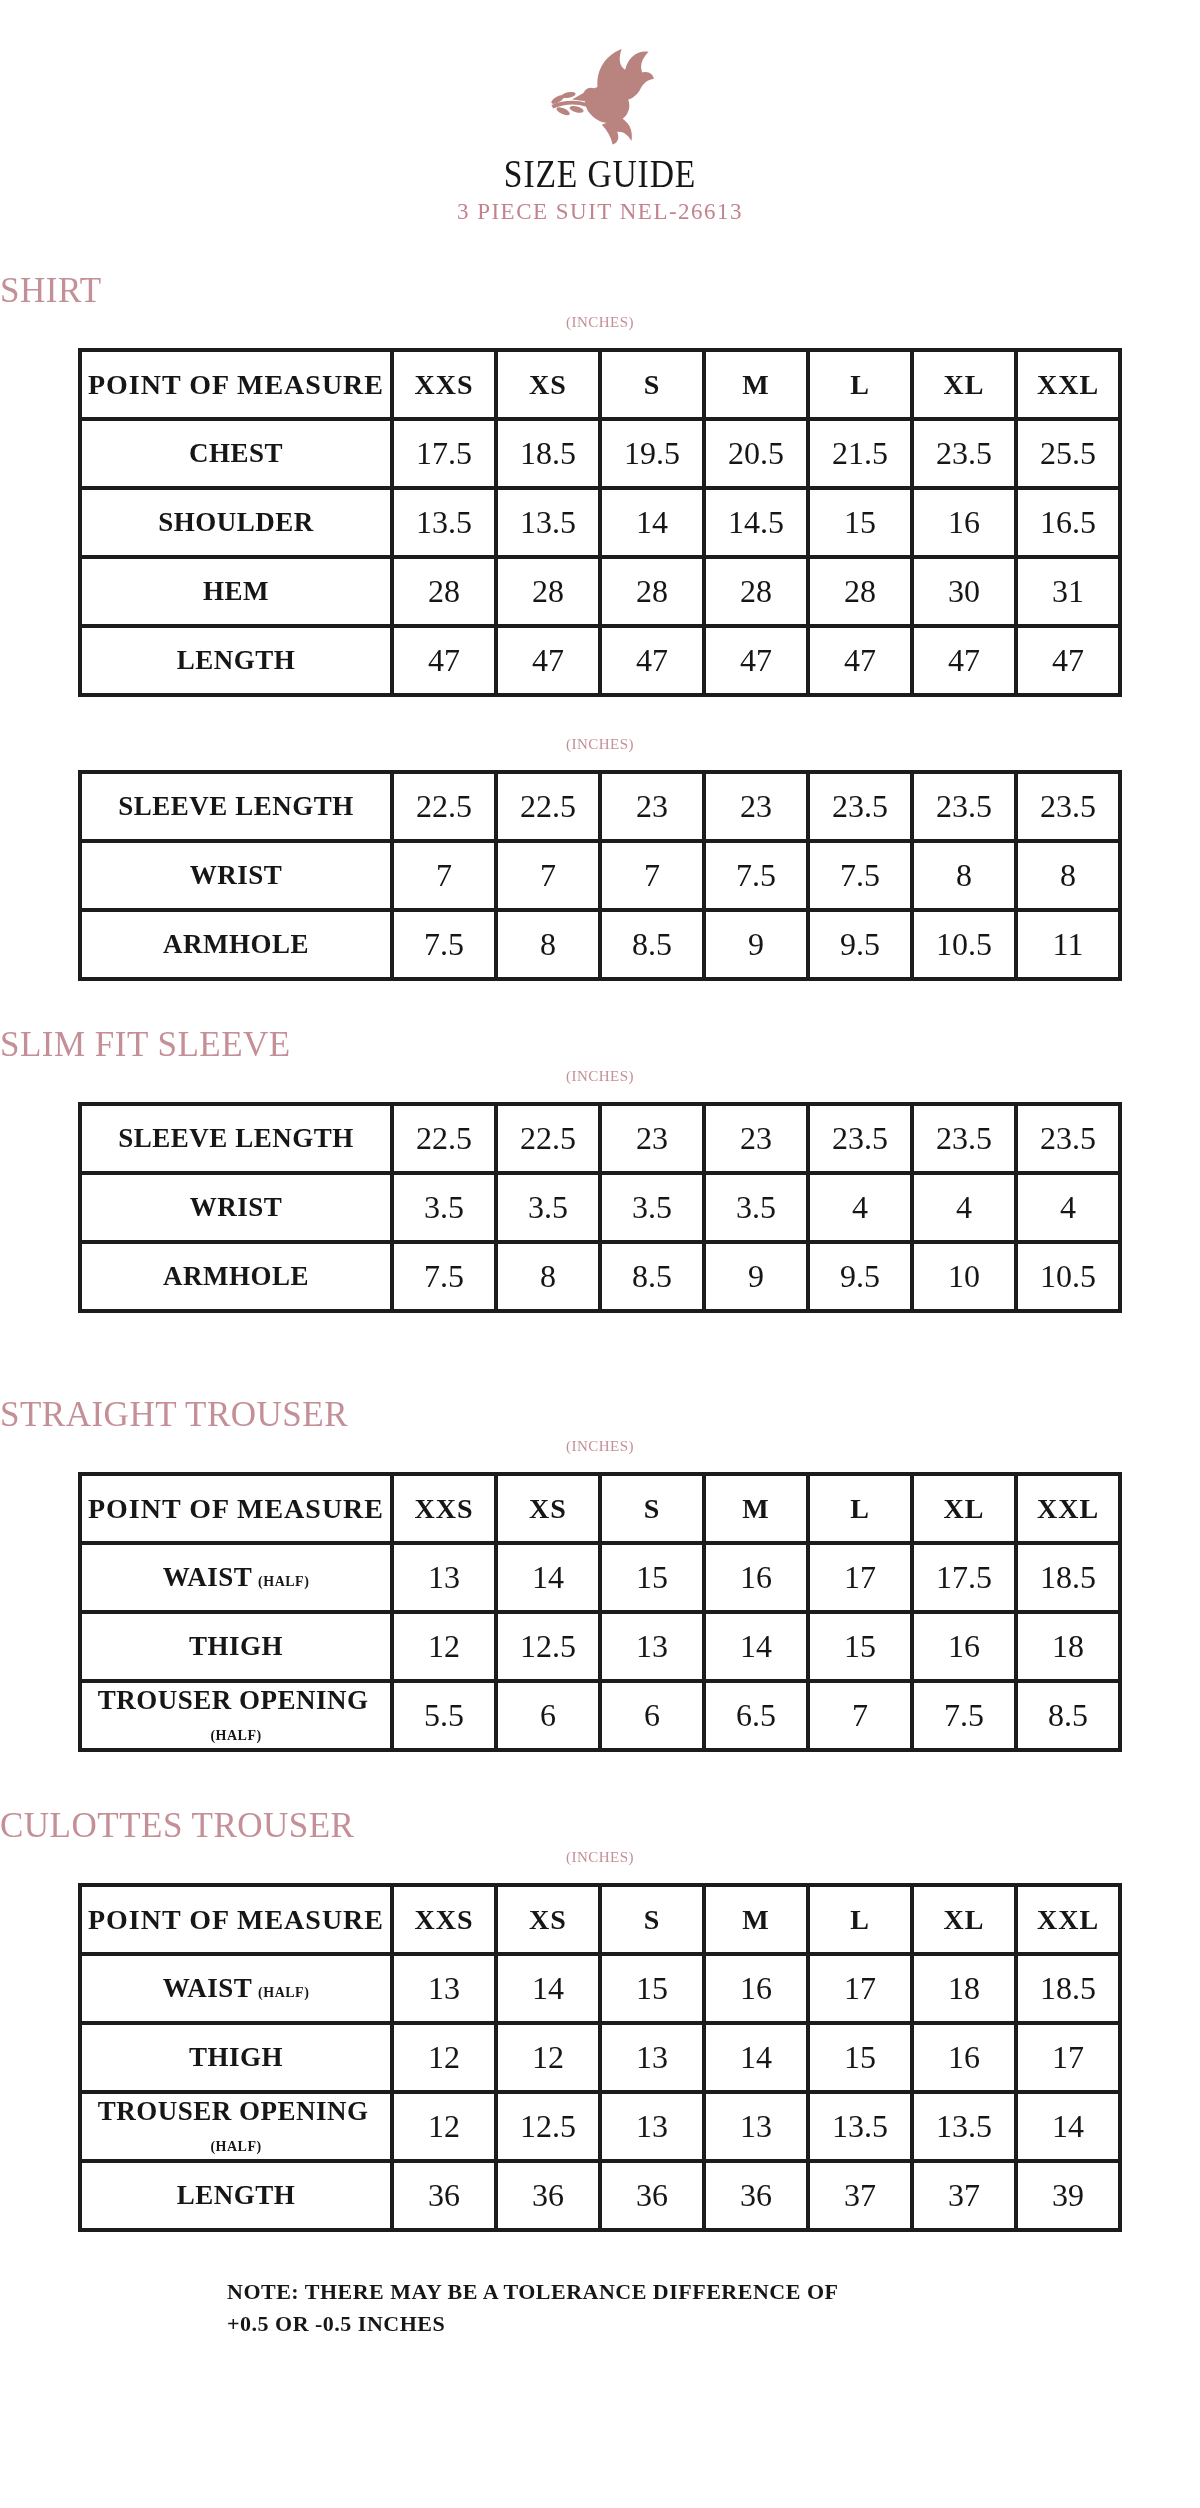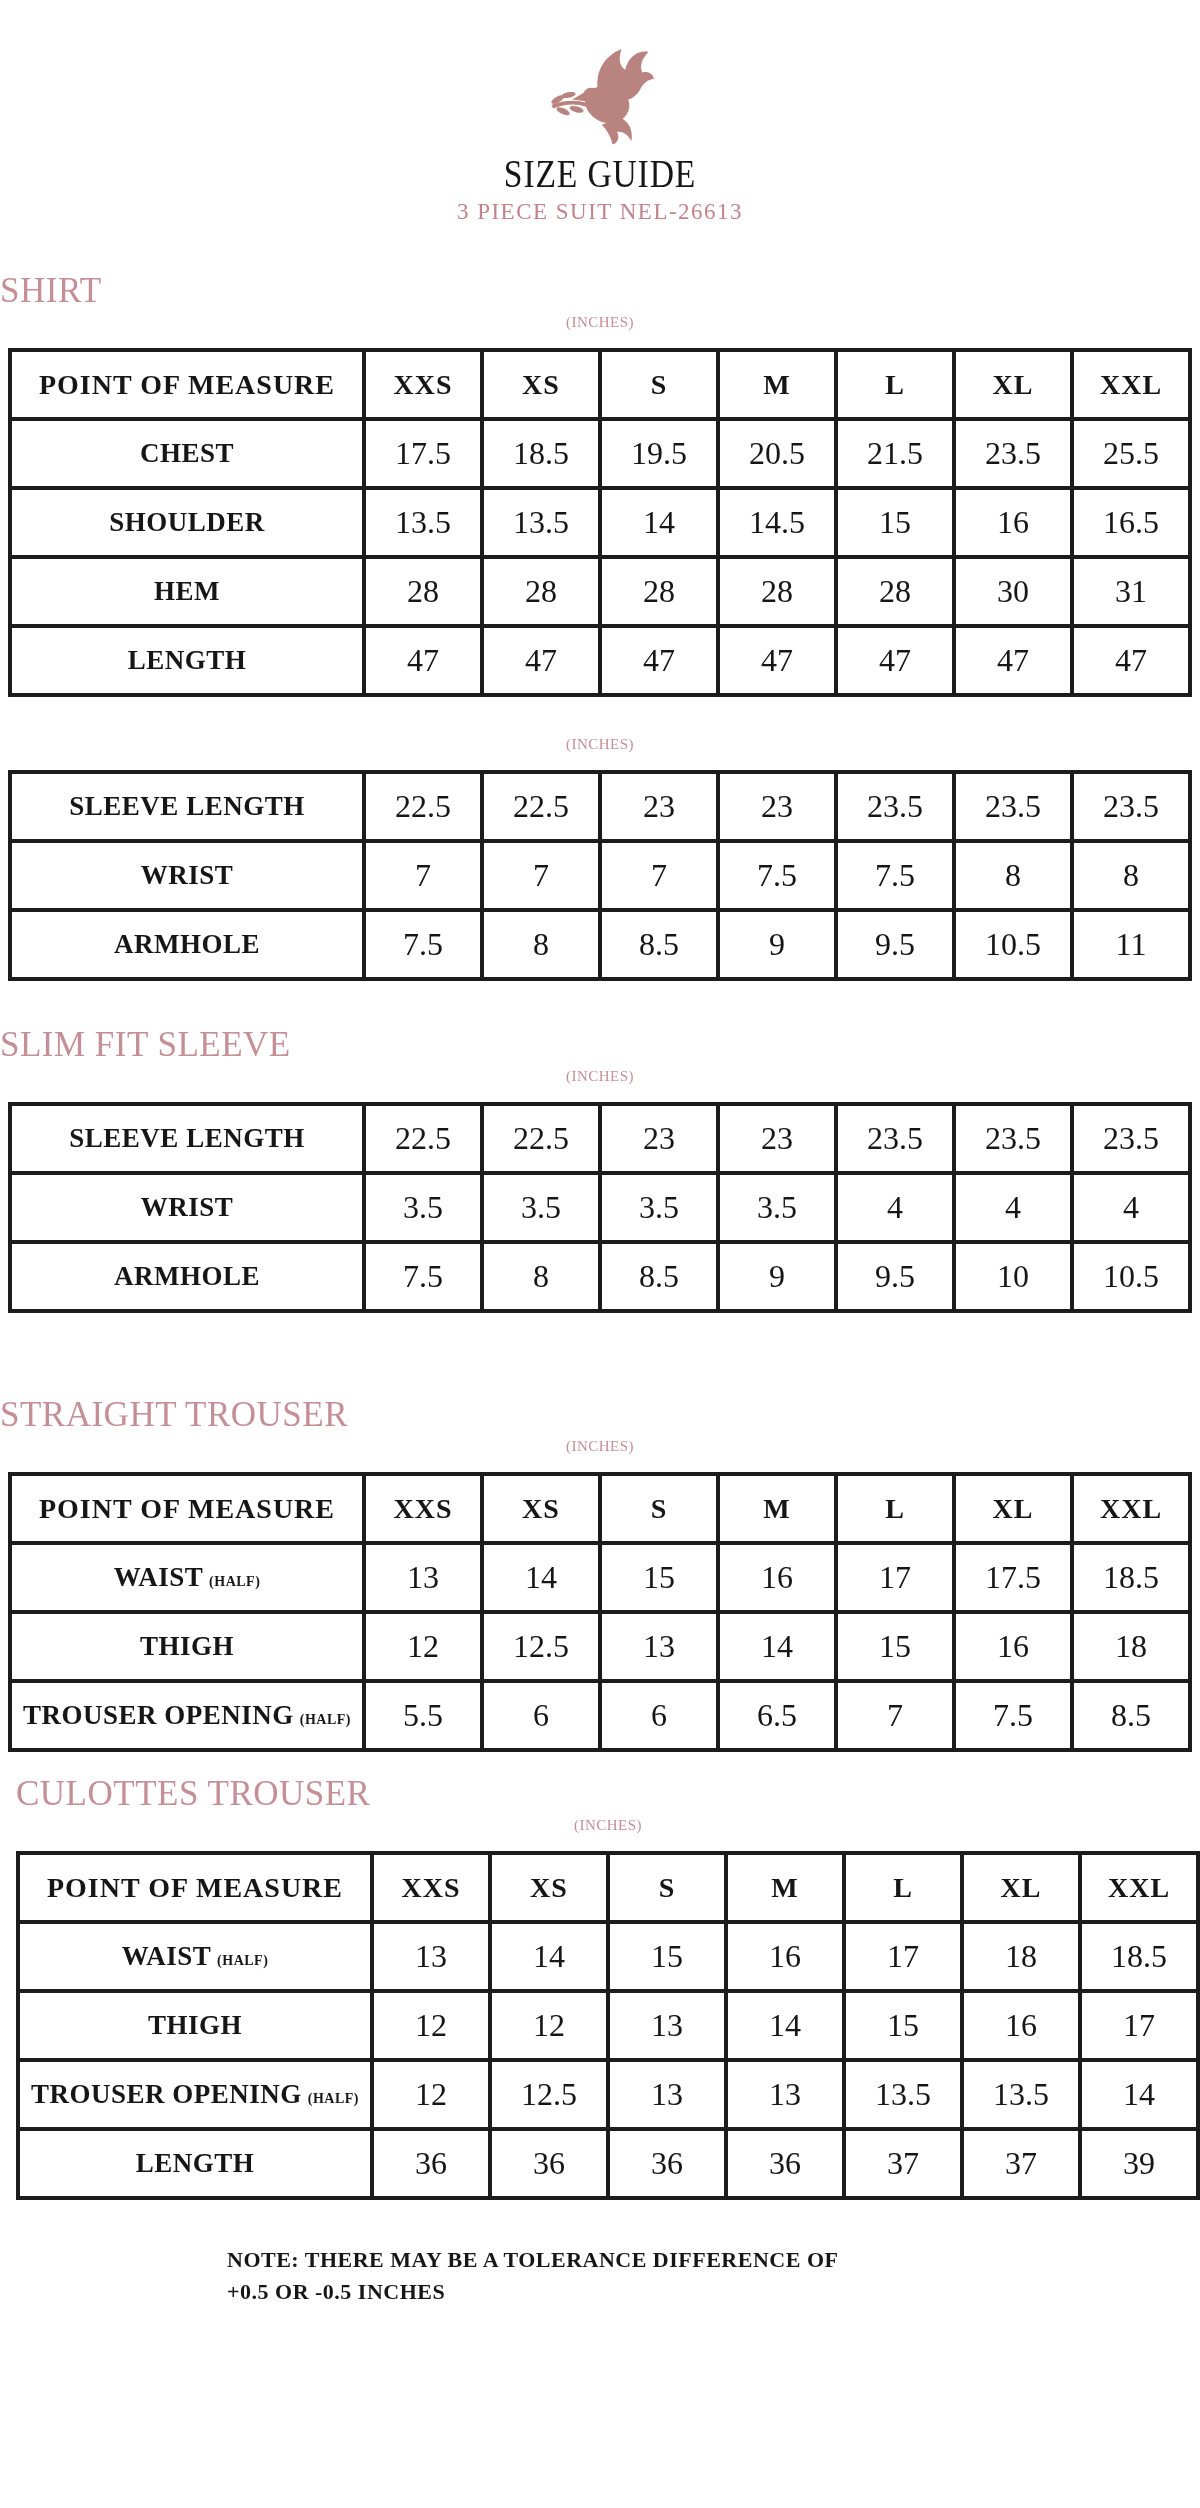--- a/index.html
+++ b/index.html
@@ -18,30 +18,30 @@
     font-size:40px;font-weight:400;margin:2px 0 0;line-height:1.1;
     letter-spacing:1px;transform:scaleX(0.84);transform-origin:center;
   }
   .subtitle{color:var(--pink2);font-size:23px;letter-spacing:1.5px;margin-top:3px;}
 
   .section{margin-top:40px;}
   #sections .section:nth-of-type(1){margin-top:48px;}
   #sections .section:nth-of-type(2){margin-top:40px;}
   #sections .section:nth-of-type(3){margin-top:46px;}
   #sections .section:nth-of-type(4){margin-top:84px;}
-  #sections .section:nth-of-type(5){margin-top:24px;padding-left:16px;}
+  #sections .section:nth-of-type(5){margin-top:56px;}
 
   .heading{
     color:var(--pink);font-size:35px;font-weight:400;letter-spacing:.5px;
     text-align:left;margin:0;line-height:1;
   }
   .units{color:var(--pink);font-size:15px;letter-spacing:.5px;text-align:center;margin-top:7px;line-height:1;}
 
   .size-table{
-    border-collapse:collapse;table-layout:fixed;width:1184px;margin:18px auto 0;
+    border-collapse:collapse;table-layout:fixed;width:1044px;margin:18px auto 0;
     border:4px solid var(--line);background:#fff;
   }
   .col-label{width:30%;}
   .col-size{width:10%;}
   .size-table th,.size-table td{
     border:4px solid var(--line);height:69px;padding:0 2px;
     text-align:center;vertical-align:middle;background:#fff;
   }
   .pom-cell,.size-cell{font-weight:700;font-size:28px;letter-spacing:1px;}
   .label-cell{font-weight:700;font-size:27px;letter-spacing:.5px;}

